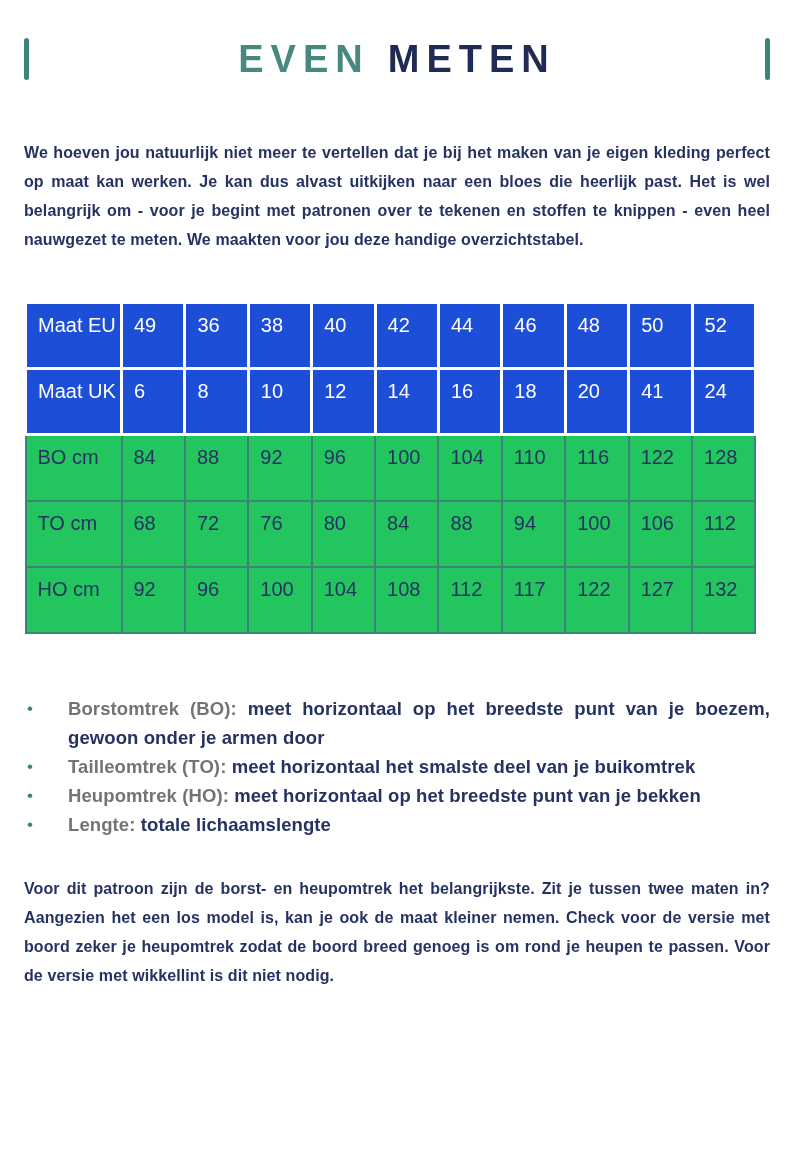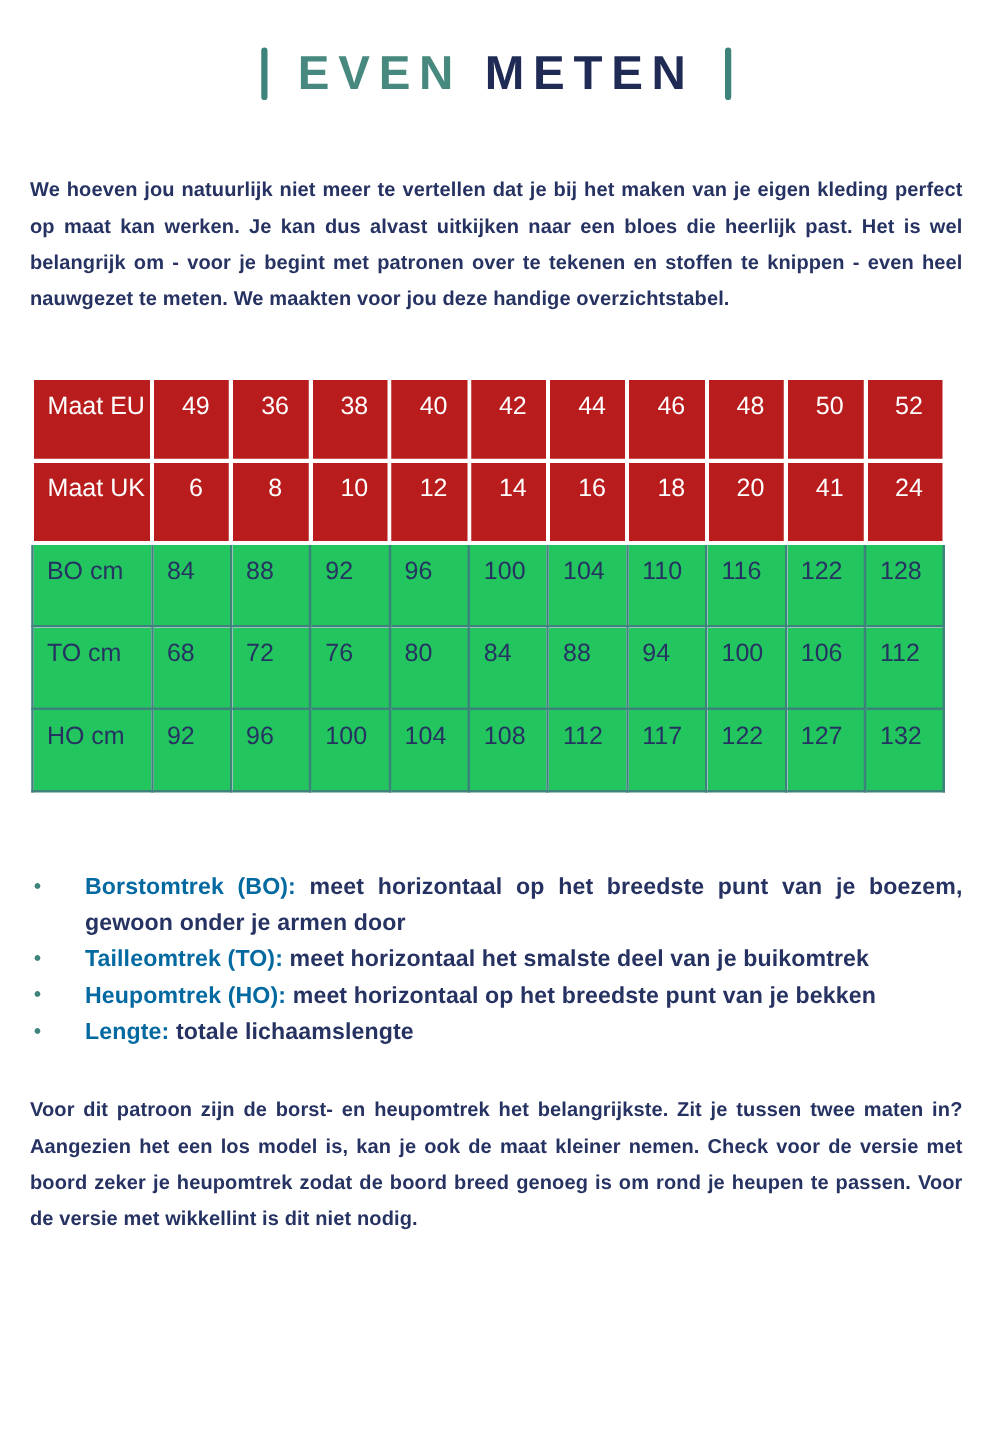--- a/index.html
+++ b/index.html
@@ -14,21 +14,21 @@
     color: #263261;
     box-sizing: border-box;
     padding: 34px 26px 0 24px;
     overflow: hidden;
   }
 
   
   .title-row {
     display: flex;
     align-items: center;
-    justify-content: center;
+    justify-content: space-between;
     gap: 24px;
     height: 50px;
   }
   .title-bar {
     width: 5px;
     height: 42px;
     border-radius: 3px;
     background: #3E837B;
   }
   .title-words { display: flex; align-items: baseline; gap: 18px; }
@@ -67,24 +67,23 @@
     text-align: left;
     font-weight: normal;
     font-size: 20px;
     line-height: 26px;
     height: 66px;
     box-sizing: border-box;
     padding: 8px 4px 4px 11px;
     overflow: hidden;
   }
   table.sizes thead th {
-    background: #b91c1c;
+    background: #1d4ed8;
     color: #ffffff;
     border: 3px solid #ffffff;
-    text-align: center;
   }
   table.sizes tbody td {
     background: #22c55e;
     color: #263261;
     border: 2.5px solid #3E837B;
   }
 
   
   .bullets { list-style: none; margin: 60px 0 0 0; padding: 0; }
   .bullets li { display: flex; }
@@ -98,21 +97,21 @@
     line-height: 29px;
   }
   .bullet-text {
     flex: 1;
     text-align: justify;
     font-size: 18.5px;
     font-weight: bold;
     line-height: 29px;
     letter-spacing: 0.1px;
   }
-  .bullet-term { color: #0369a1; }
+  .bullet-term { color: #737373; }
   .bullet-desc { color: #263261; }
 </style>
 </head>
 <body>
 
 <div class="page">
 
   <div class="title-row">
     <span class="title-bar"></span>
     <span class="title-words">

